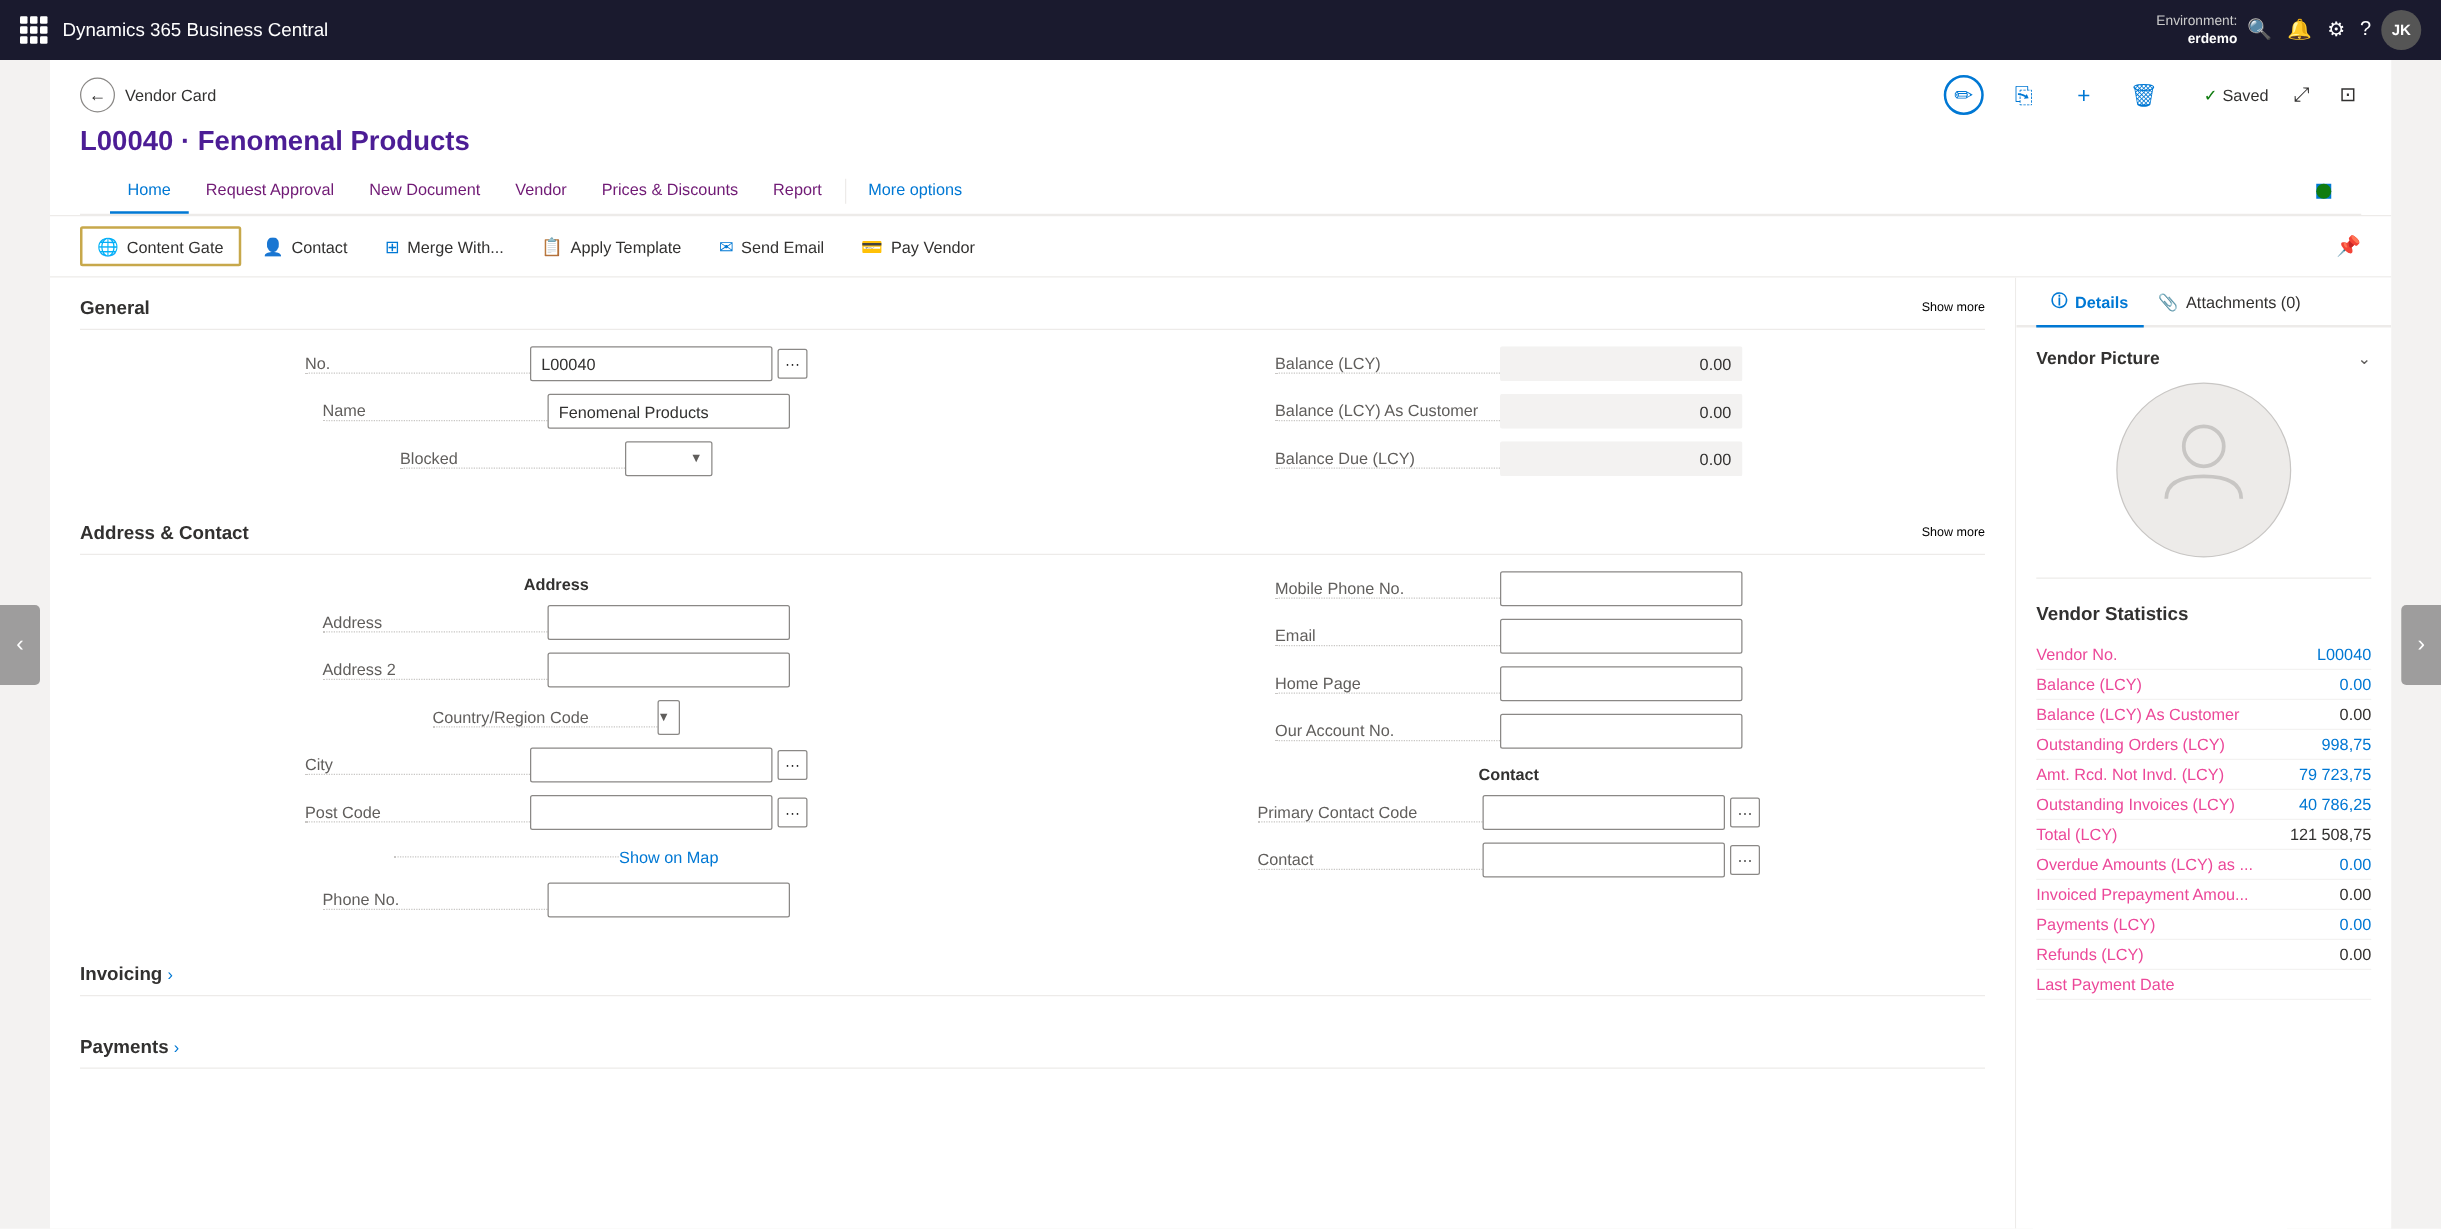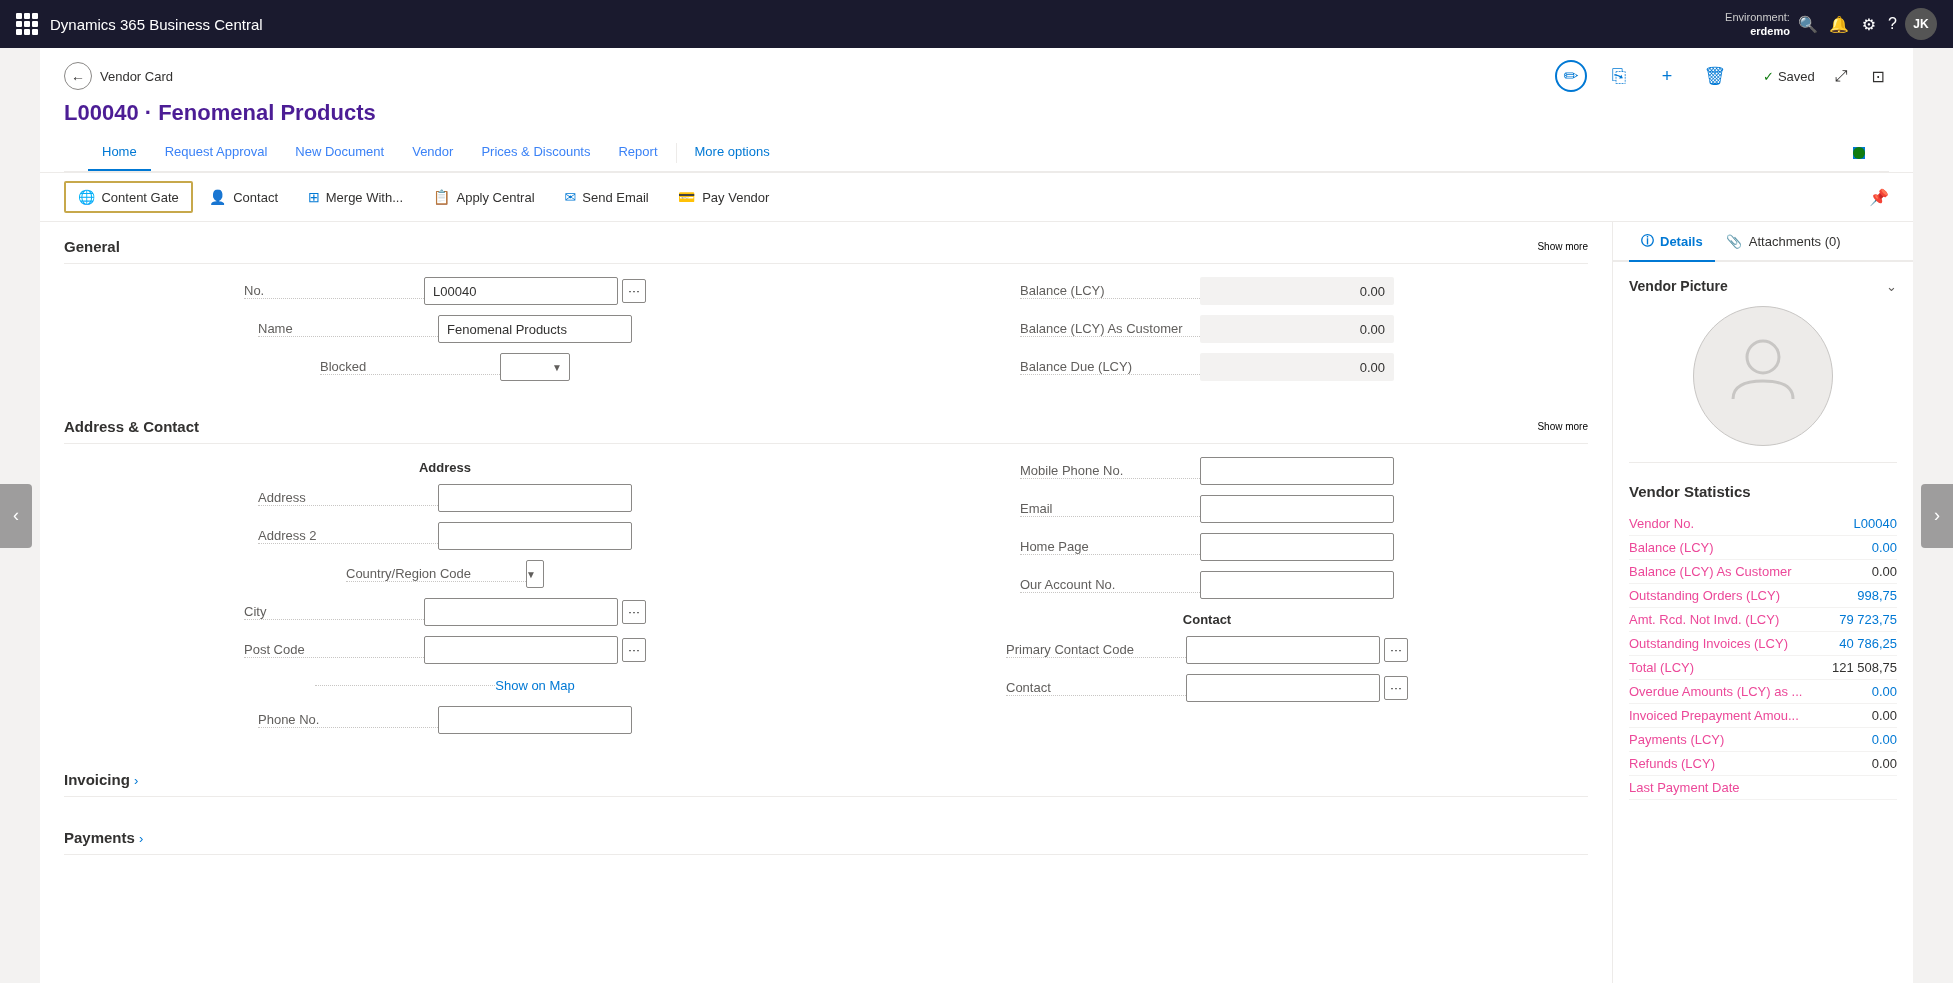--- a/index.html
+++ b/index.html
@@ -117,21 +117,21 @@
     .tab-nav {
       display: flex;
       align-items: center;
       gap: 0;
       border-bottom: 1px solid #edebe9;
       padding: 0 24px;
     }
     .tab-item {
       padding: 10px 14px;
       font-size: 13px;
-      color: #3b82f6;
+      color: #701a75;
       cursor: pointer;
       border-bottom: 2px solid transparent;
       white-space: nowrap;
     }
     .tab-item.active { color: #0078d4; border-bottom-color: #0078d4; }
     .tab-separator { width: 1px; height: 20px; background: #edebe9; margin: 0 4px; }
     .more-options { color: #0078d4; cursor: pointer; }
 
     
     .toolbar {
@@ -409,21 +409,21 @@
       <button class="toolbar-btn">
         <span class="btn-icon">👤</span>
         <span>Contact</span>
       </button>
       <button class="toolbar-btn">
         <span class="btn-icon">⊞</span>
         <span>Merge With...</span>
       </button>
       <button class="toolbar-btn">
         <span class="btn-icon">📋</span>
-        <span>Apply Central</span>
+        <span>Apply Template</span>
       </button>
       <button class="toolbar-btn">
         <span class="btn-icon">✉</span>
         <span>Send Email</span>
       </button>
       <button class="toolbar-btn">
         <span class="btn-icon">💳</span>
         <span>Pay Vendor</span>
       </button>
       <div class="toolbar-right">

